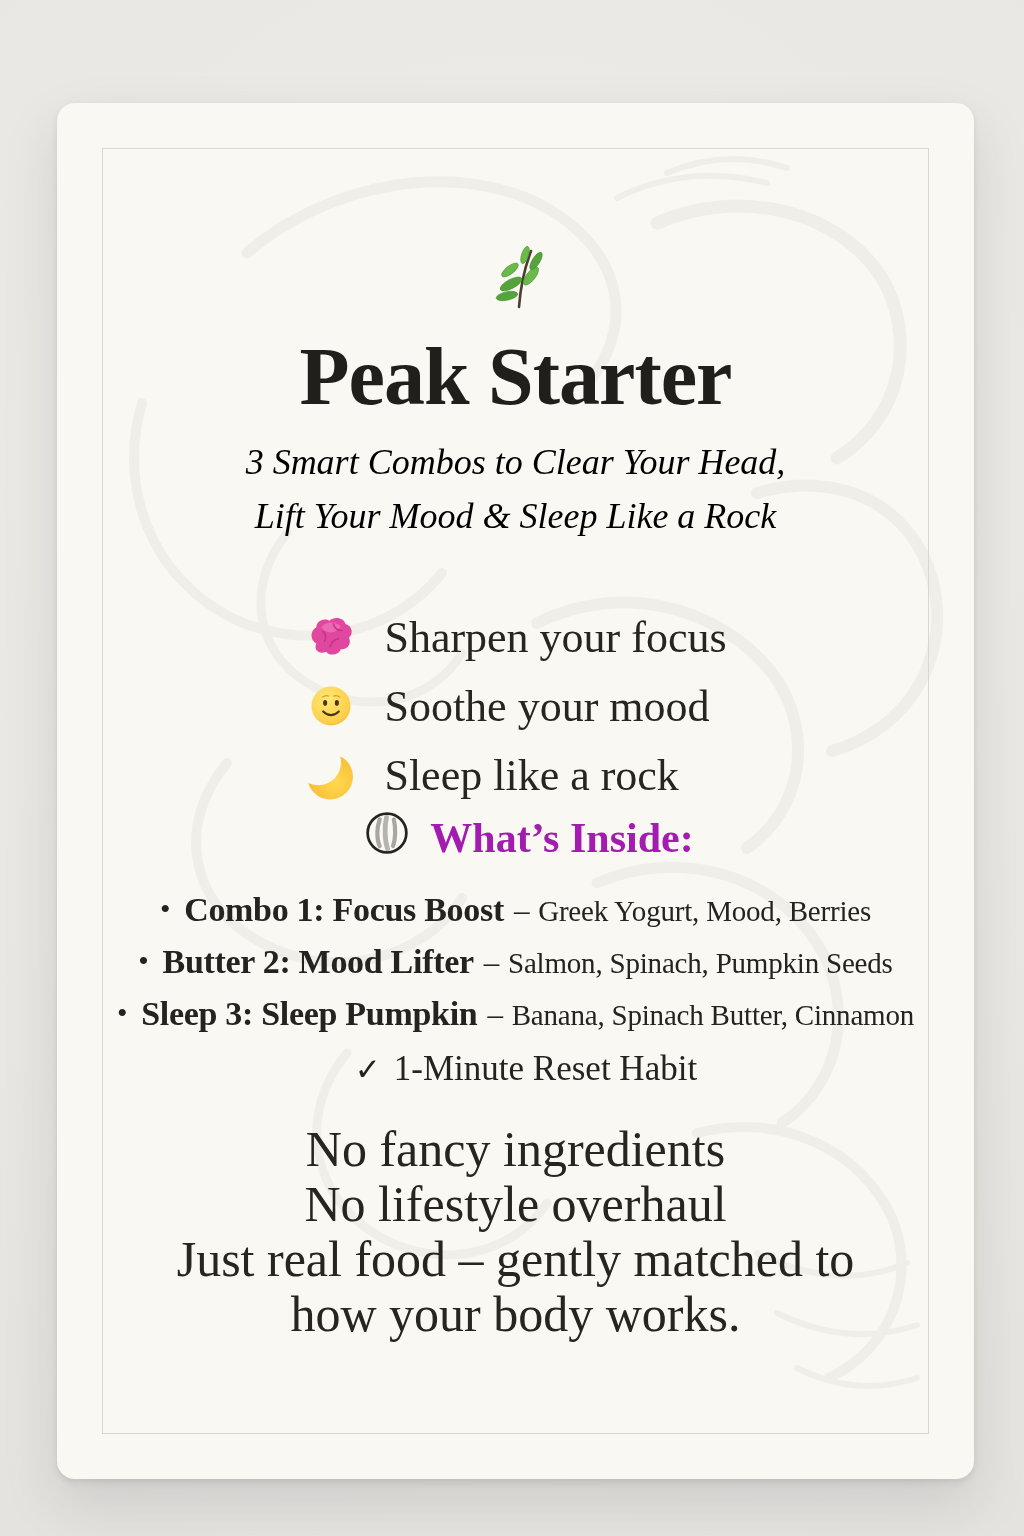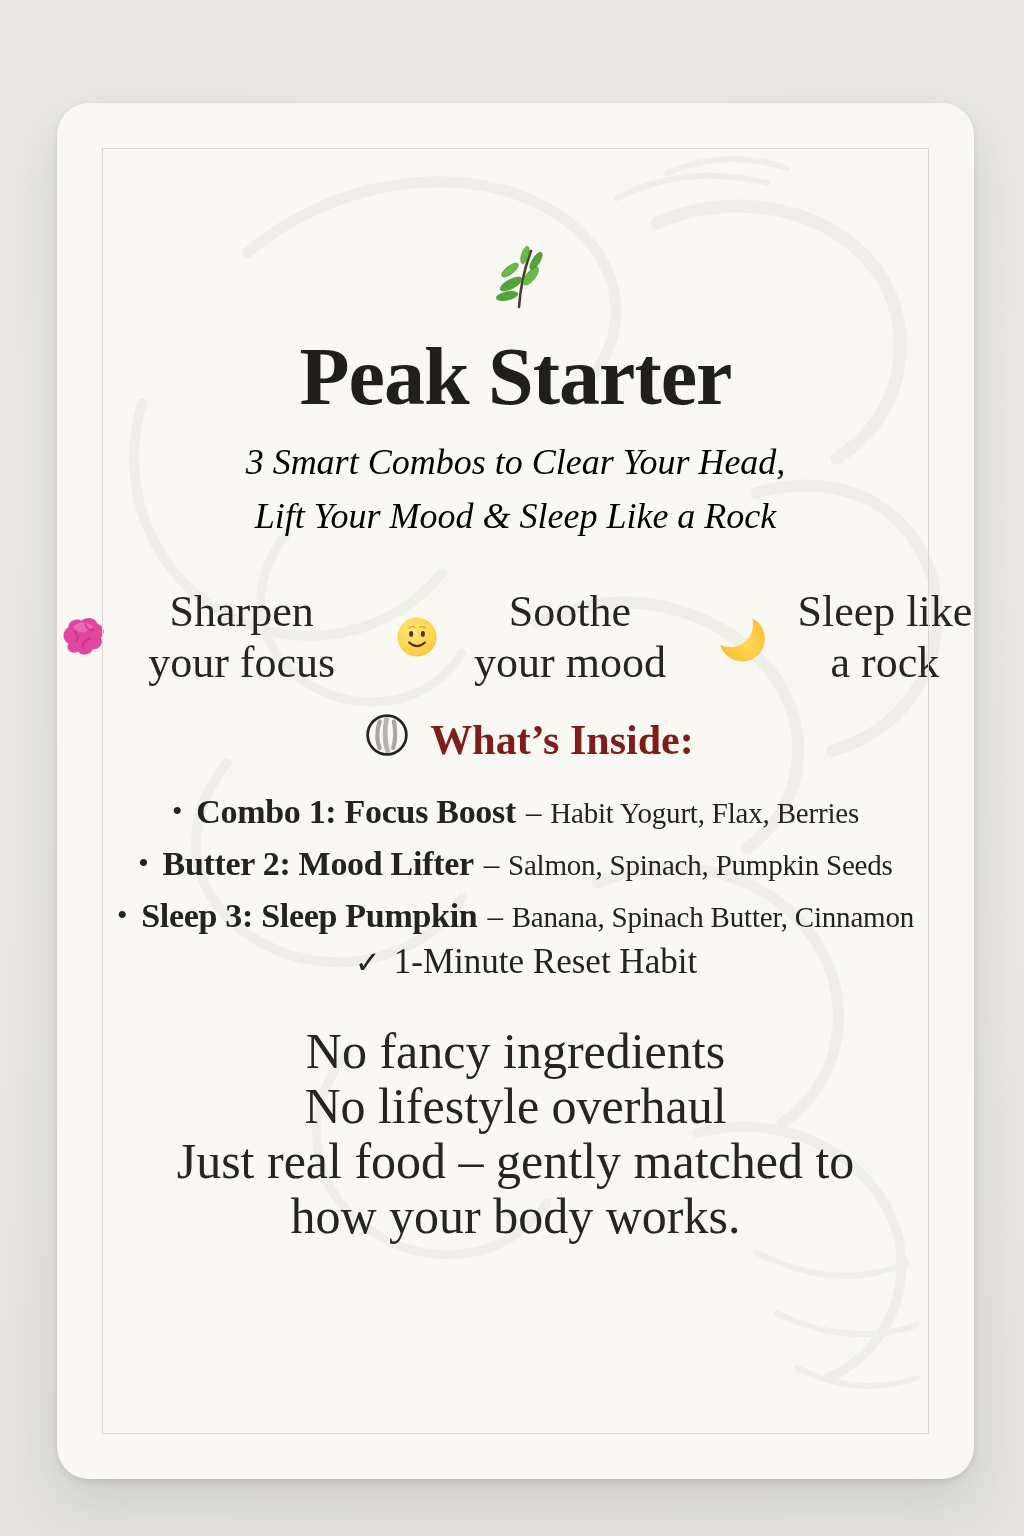--- a/index.html
+++ b/index.html
@@ -4,57 +4,57 @@
 <style>
   html,body { margin:0; padding:0; }
   body {
     width:1024px; height:1536px; position:relative; overflow:hidden;
     background: radial-gradient(130% 90% at 50% 30%, #edece9 0%, #e8e7e4 55%, #e2e1de 100%);
     font-family: "Liberation Serif", serif;
     color:#24231f;
   }
   .card {
     position:absolute; left:57px; top:103px; width:917px; height:1376px;
-    background:#f9f8f2; border-radius:32px;
+    background:#f9f8f2; border-radius:18px;
     box-shadow: 0 3px 6px rgba(40,40,35,.10), 0 24px 55px rgba(40,40,35,.13);
     overflow:hidden;
   }
   .frame {
     position:absolute; inset:45px; border:1px solid #d9d7d0; pointer-events:none; z-index:3;
   }
   .watermark { position:absolute; inset:0; z-index:1; pointer-events:none; }
   .content { position:relative; z-index:2; text-align:center; padding-top:140px; }
 
   .herb { height:72px; }
   .title {
     margin-top:16px; font-size:82px; font-weight:700; line-height:1.12;
     letter-spacing:-1px; color:#201f1b;
   }
   .subtitle {
     margin-top:12px; font-style:italic; font-size:36px; line-height:54px; color:#000000;
   }
-  .benefits { margin-top:42px; display:inline-flex; flex-direction:row; align-items:flex-start;gap:44px; }
+  .benefits { margin-top:42px; display:inline-flex; flex-direction:column; align-items:flex-start; }
   .benefit-row { display:flex; align-items:center; height:69px; }
   .benefit-icon { width:54px; height:54px; display:flex; align-items:center; justify-content:center; }
   .benefit-label { margin-left:26px; font-size:44px; color:#26251f; }
 
   .inside-heading {
-    margin-top:40px; display:flex; align-items:center; justify-content:center;
-    font-size:42px; font-weight:700; color:#7f1d1d;padding-left:27px;
+    display:flex; align-items:center; justify-content:center;
+    font-size:42px; font-weight:700; color:#a21caf;padding-left:27px;
   }
   .inside-heading .circle-icon { margin-right:20px; }
 
   .combo-list { margin-top:18px; }
   .combo-line { height:52px; line-height:52px; white-space:nowrap; font-size:34px; font-weight:700; letter-spacing:-0.3px; }
   .combo-bullet { font-size:30px; font-weight:400; margin-right:14px; position:relative; top:-2px; }
   .combo-dash { font-weight:400; font-size:31px; margin:0 9px 0 10px; }
   .combo-ing { font-size:29px; font-weight:400; letter-spacing:-0.2px; }
 
   .features { margin-top:2px; }
-  .feature-line { height:54px; line-height:36px; font-size:35px;padding-left:21px; }
+  .feature-line { height:54px; line-height:54px; font-size:35px;padding-left:21px; }
   .check-mark { font-family:"DejaVu Sans", sans-serif; font-size:31px; margin-right:13px; }
 
   .footer { margin:26px auto 0; max-width:760px; font-size:50px; line-height:55px; color:#26251f; }
 </style>
 </head>
 <body>
 
 <div class="card">
 
   <svg class="watermark" width="917" height="1376" viewBox="0 0 917 1376" fill="none" stroke="#55544e" stroke-linecap="round" opacity="0.055">
@@ -161,21 +161,21 @@
           <path d="M15,9 C12,17 12,28 15,34.5" stroke="#a9a7a0" stroke-width="4" fill="none" stroke-linecap="round"></path>
           <path d="M21.5,7 C19.5,16 19.8,29 22.5,37" stroke="#b6b4ad" stroke-width="4.6" fill="none" stroke-linecap="round"></path>
           <path d="M28.5,9 C30.5,17 30.2,28 27.8,34.5" stroke="#a9a7a0" stroke-width="4" fill="none" stroke-linecap="round"></path>
         </svg>
       </span>
       <span>What’s Inside:</span>
     </div>
 
     <div class="combo-list">
       <div class="combo-line">
-        <span class="combo-bullet">•</span><span>Combo 1: Focus Boost</span><span class="combo-dash">–</span><span class="combo-ing">Habit Yogurt, Flax, Berries</span>
+        <span class="combo-bullet">•</span><span>Combo 1: Focus Boost</span><span class="combo-dash">–</span><span class="combo-ing">Greek Yogurt, Mood, Berries</span>
       </div>
       <div class="combo-line">
         <span class="combo-bullet">•</span><span>Butter 2: Mood Lifter</span><span class="combo-dash">–</span><span class="combo-ing">Salmon, Spinach, Pumpkin Seeds</span>
       </div>
       <div class="combo-line">
         <span class="combo-bullet">•</span><span>Sleep 3: Sleep Pumpkin</span><span class="combo-dash">–</span><span class="combo-ing">Banana, Spinach Butter, Cinnamon</span>
       </div>
     </div>
 
     <div class="features">

